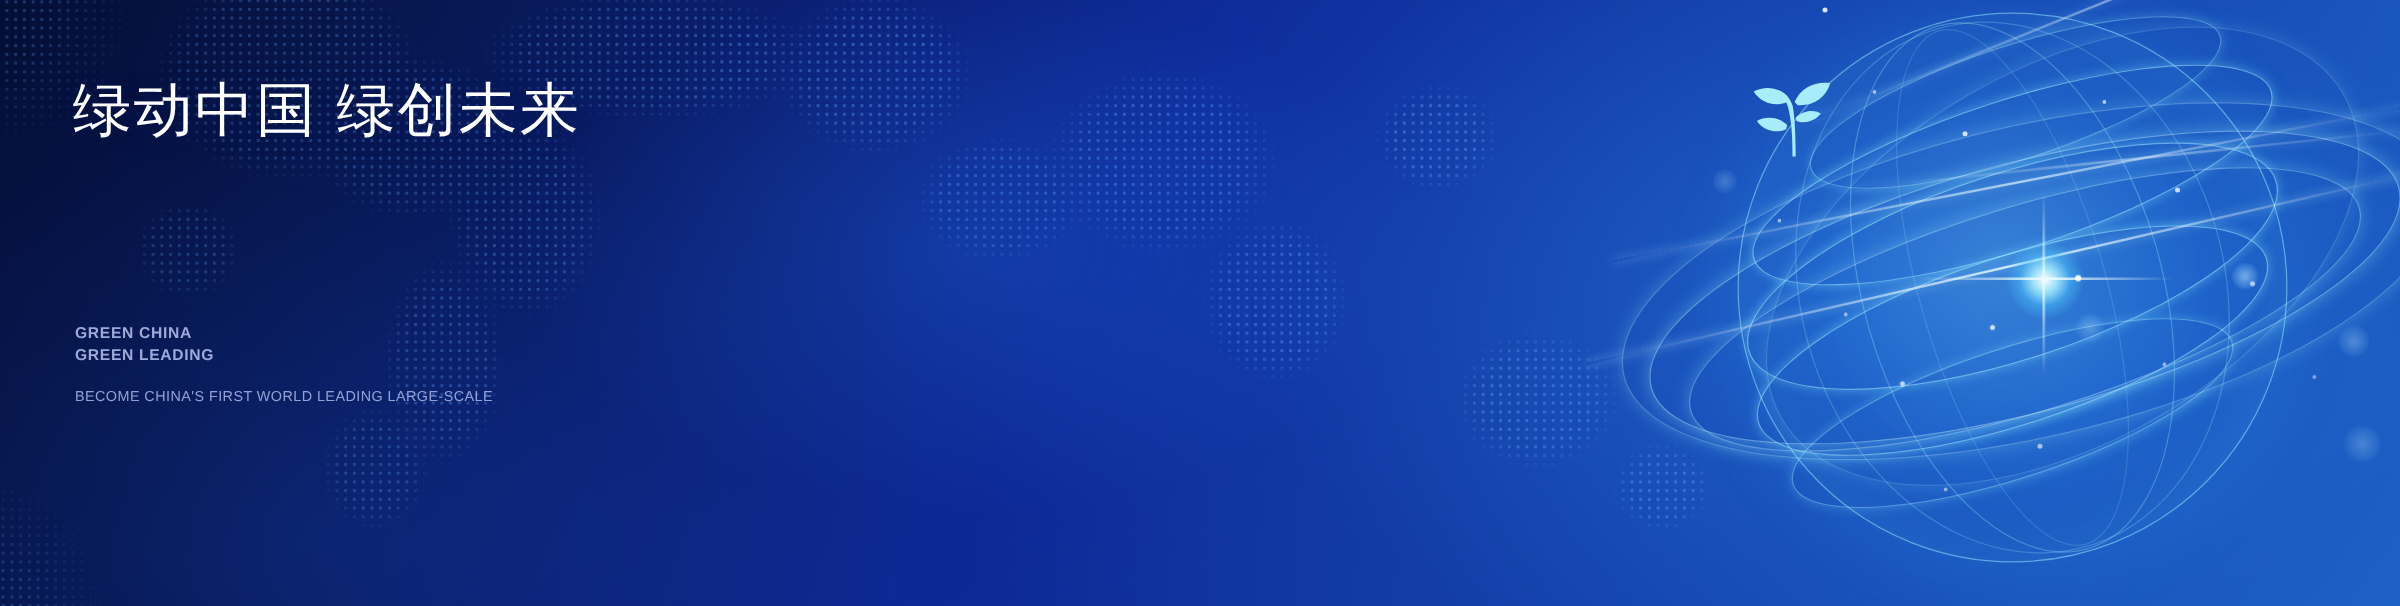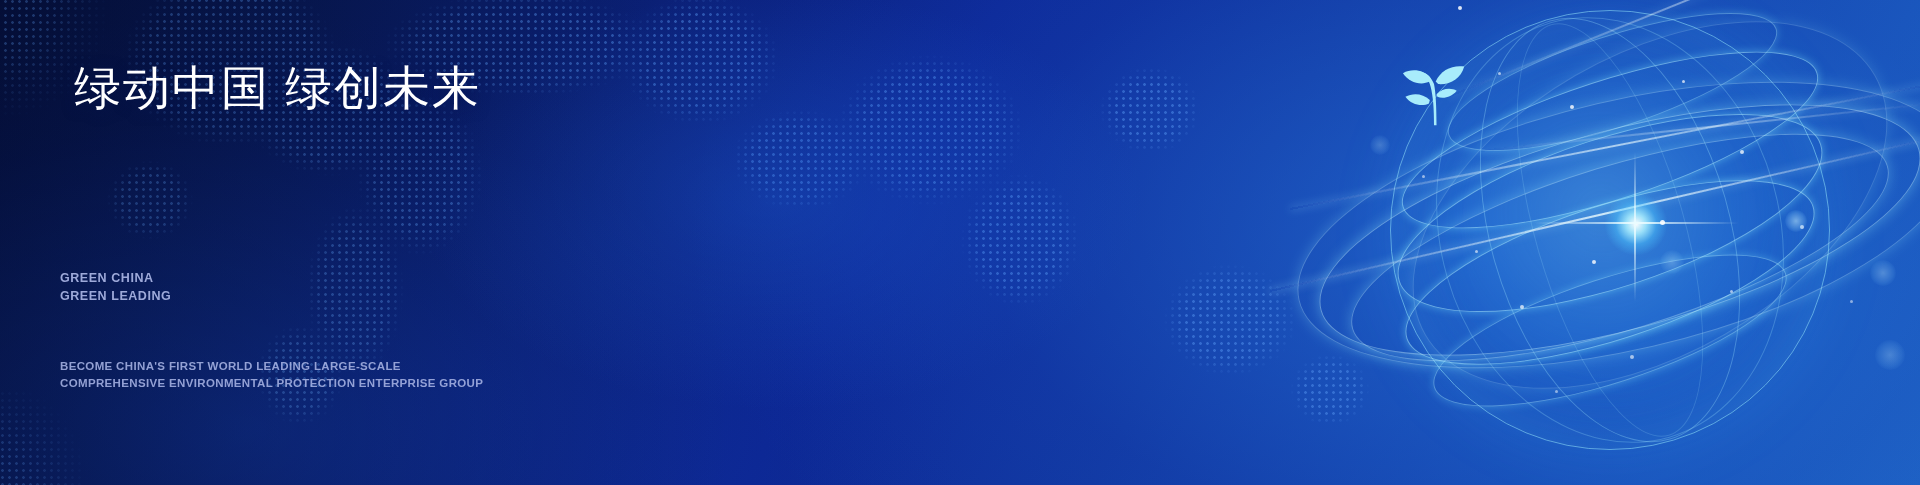--- a/index.html
+++ b/index.html
@@ -73,21 +73,20 @@
   .copy{ position:absolute; left:58px; top:62px; width:1000px; z-index:6; }
 
   .headline1{
     font-size:47px;
     line-height:1.12;
     color:#ffffff;
     font-weight:400;
     letter-spacing:2px;
     white-space:nowrap;
     text-shadow:0 2px 14px rgba(0,20,80,.55);
-    margin-left:16px;
   }
   .headline2{
     margin-top:4px;
     font-size:47px;
     line-height:1.12;
     font-weight:400;
     letter-spacing:2px;
     white-space:nowrap;
     color:#ffffff;
     text-shadow:0 2px 14px rgba(0,20,80,.55);
@@ -95,31 +94,29 @@
   .headline2 .hl{ color:#f51515; }
 
   .sub-en{
     position:absolute; left:60px; top:258px; z-index:6;
     font-size:12.5px;
     font-weight:bold;
     line-height:1.42;
     letter-spacing:.55px;
     color:#aeb9e8;
     opacity:.9;
-    margin-top:12px;
   }
   .sub-en2{
     position:absolute; left:60px; top:310px; z-index:6;
     font-size:11.5px;
-    font-weight:bold;
+    font-weight:normal;
     line-height:1.45;
     letter-spacing:.35px;
     color:#a7b3e4;
     opacity:.88;
-    margin-top:48px;
   }
 
   
   .globe-wrap{
     position:absolute;
     right:-30px; top:-40px;
     width:620px; height:570px;
     z-index:4;
     pointer-events:none;
   }
@@ -272,16 +269,15 @@
     <div class="headline1">绿动中国  绿创未来</div>
   </div>
 
   <div class="sub-en">
     <div>GREEN CHINA</div>
     <div>GREEN LEADING</div>
   </div>
 
   <div class="sub-en2">
     <div>BECOME CHINA'S FIRST WORLD LEADING LARGE-SCALE</div>
-    <div>COMPREHENSIVE ENVIRONMENTAL PROTECTION ENTERPRISE GROUP</div>
   </div>
 
 </div>
 
 </body></html>

